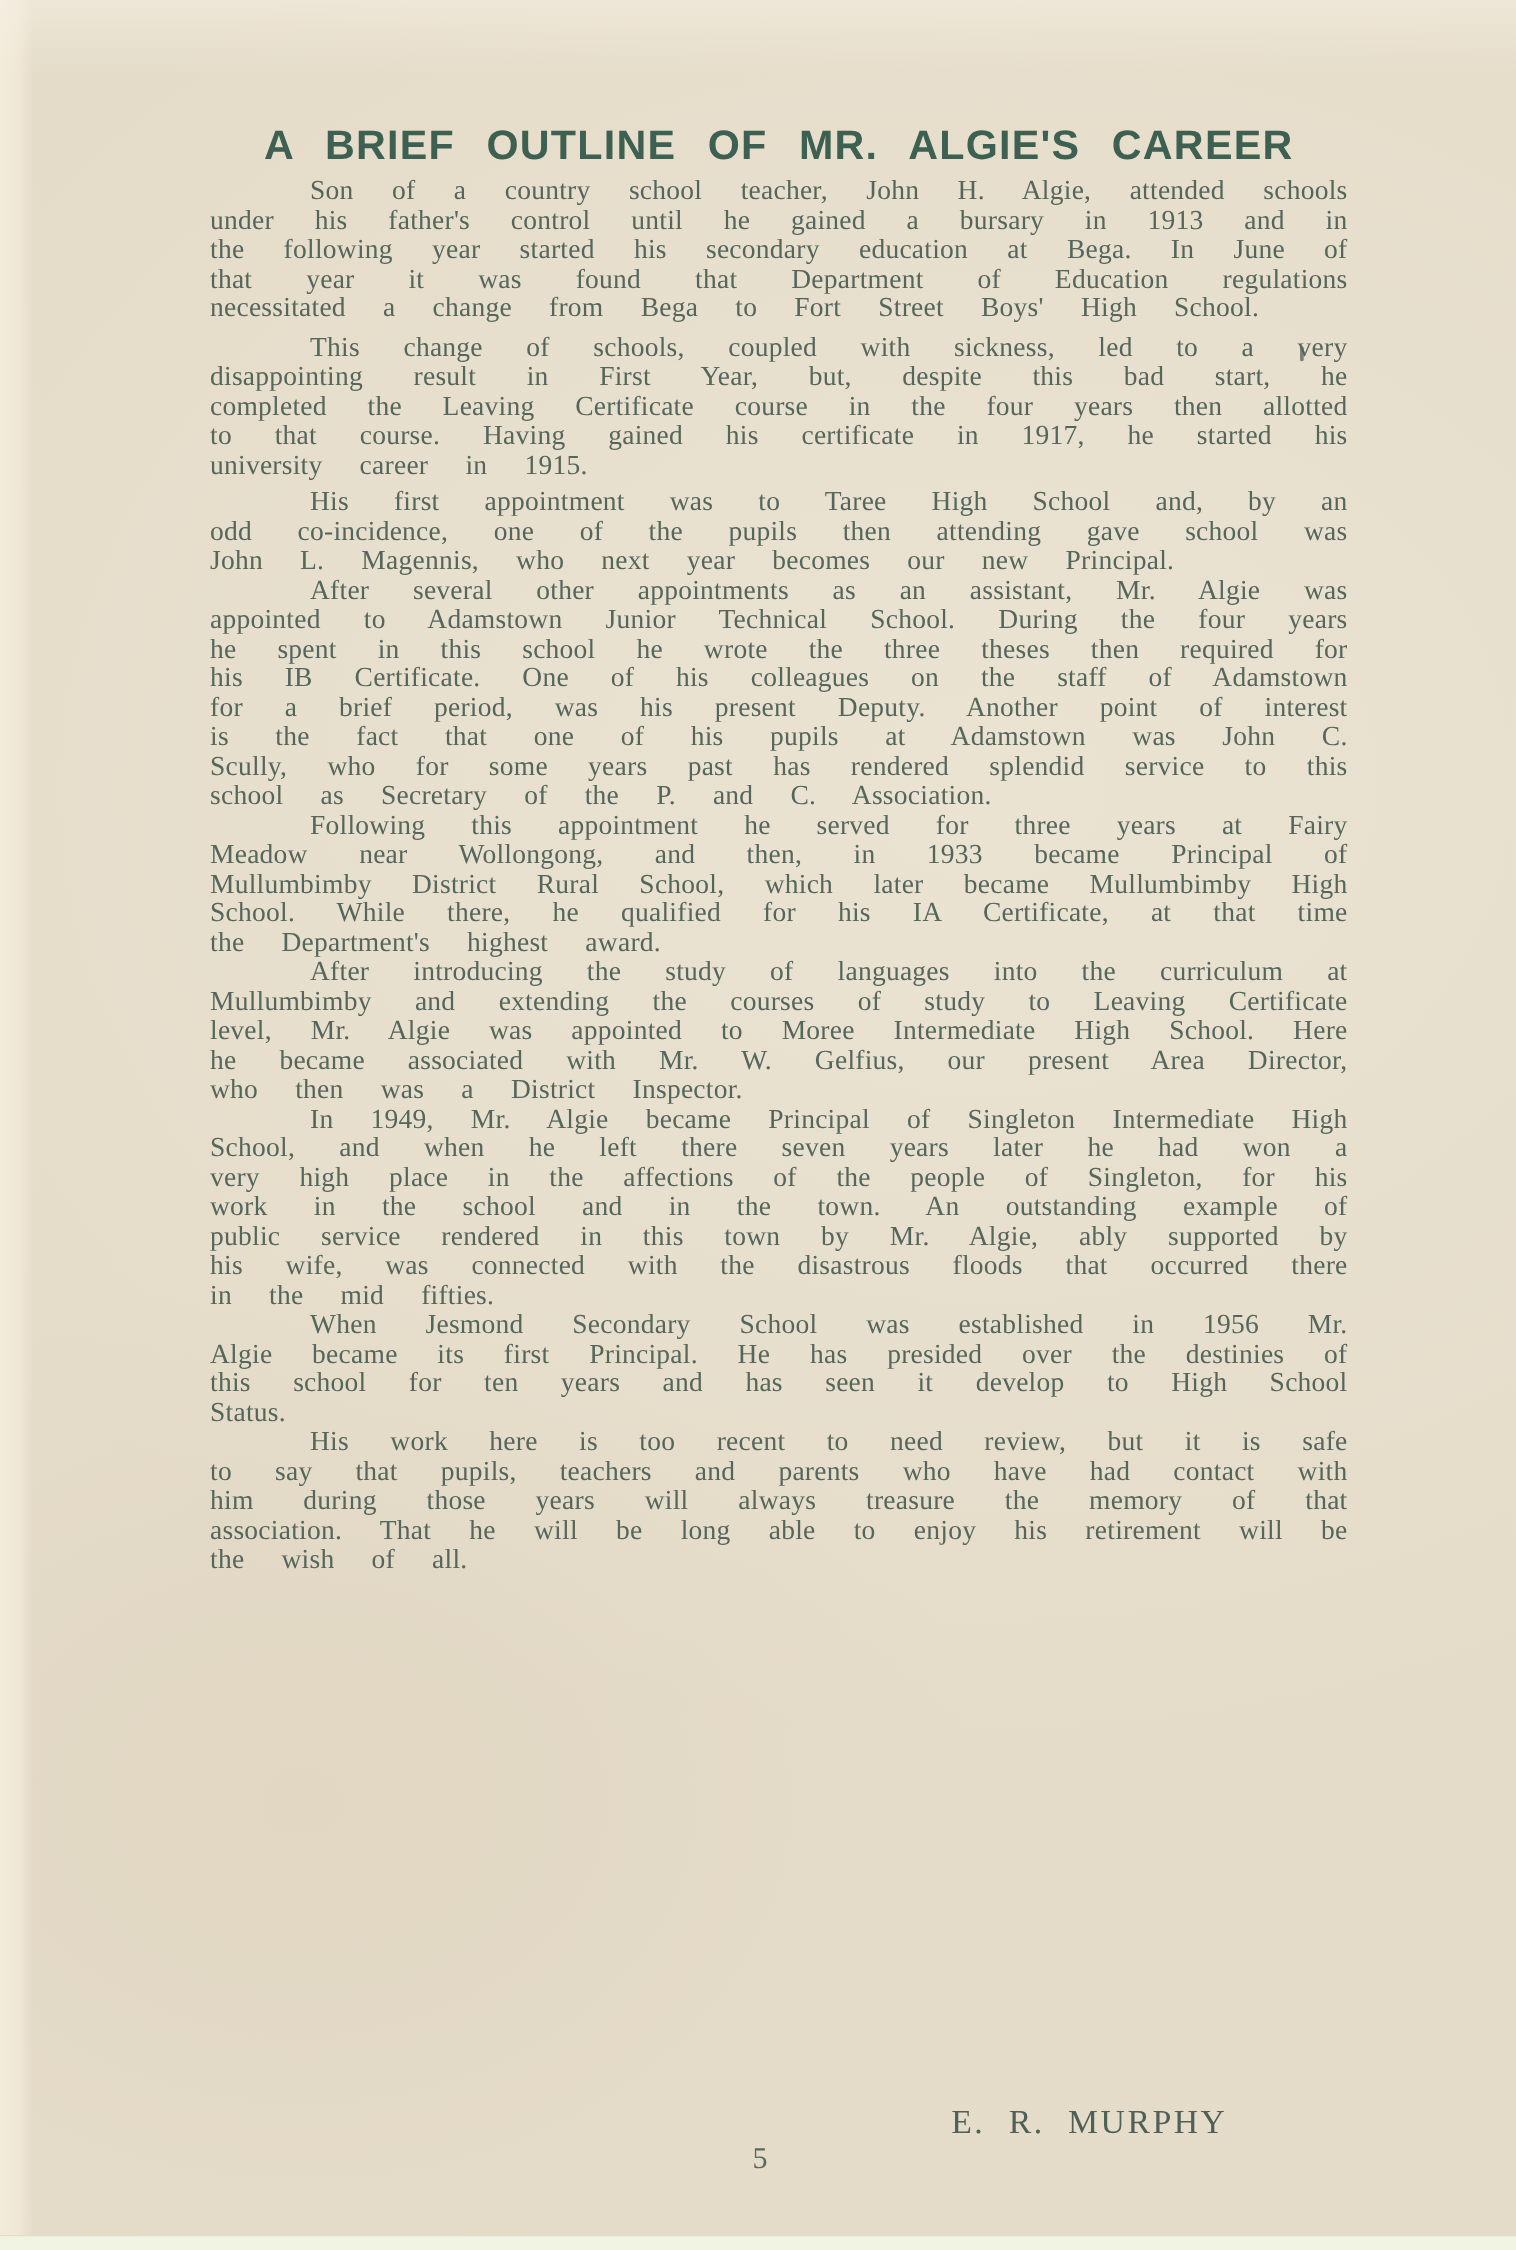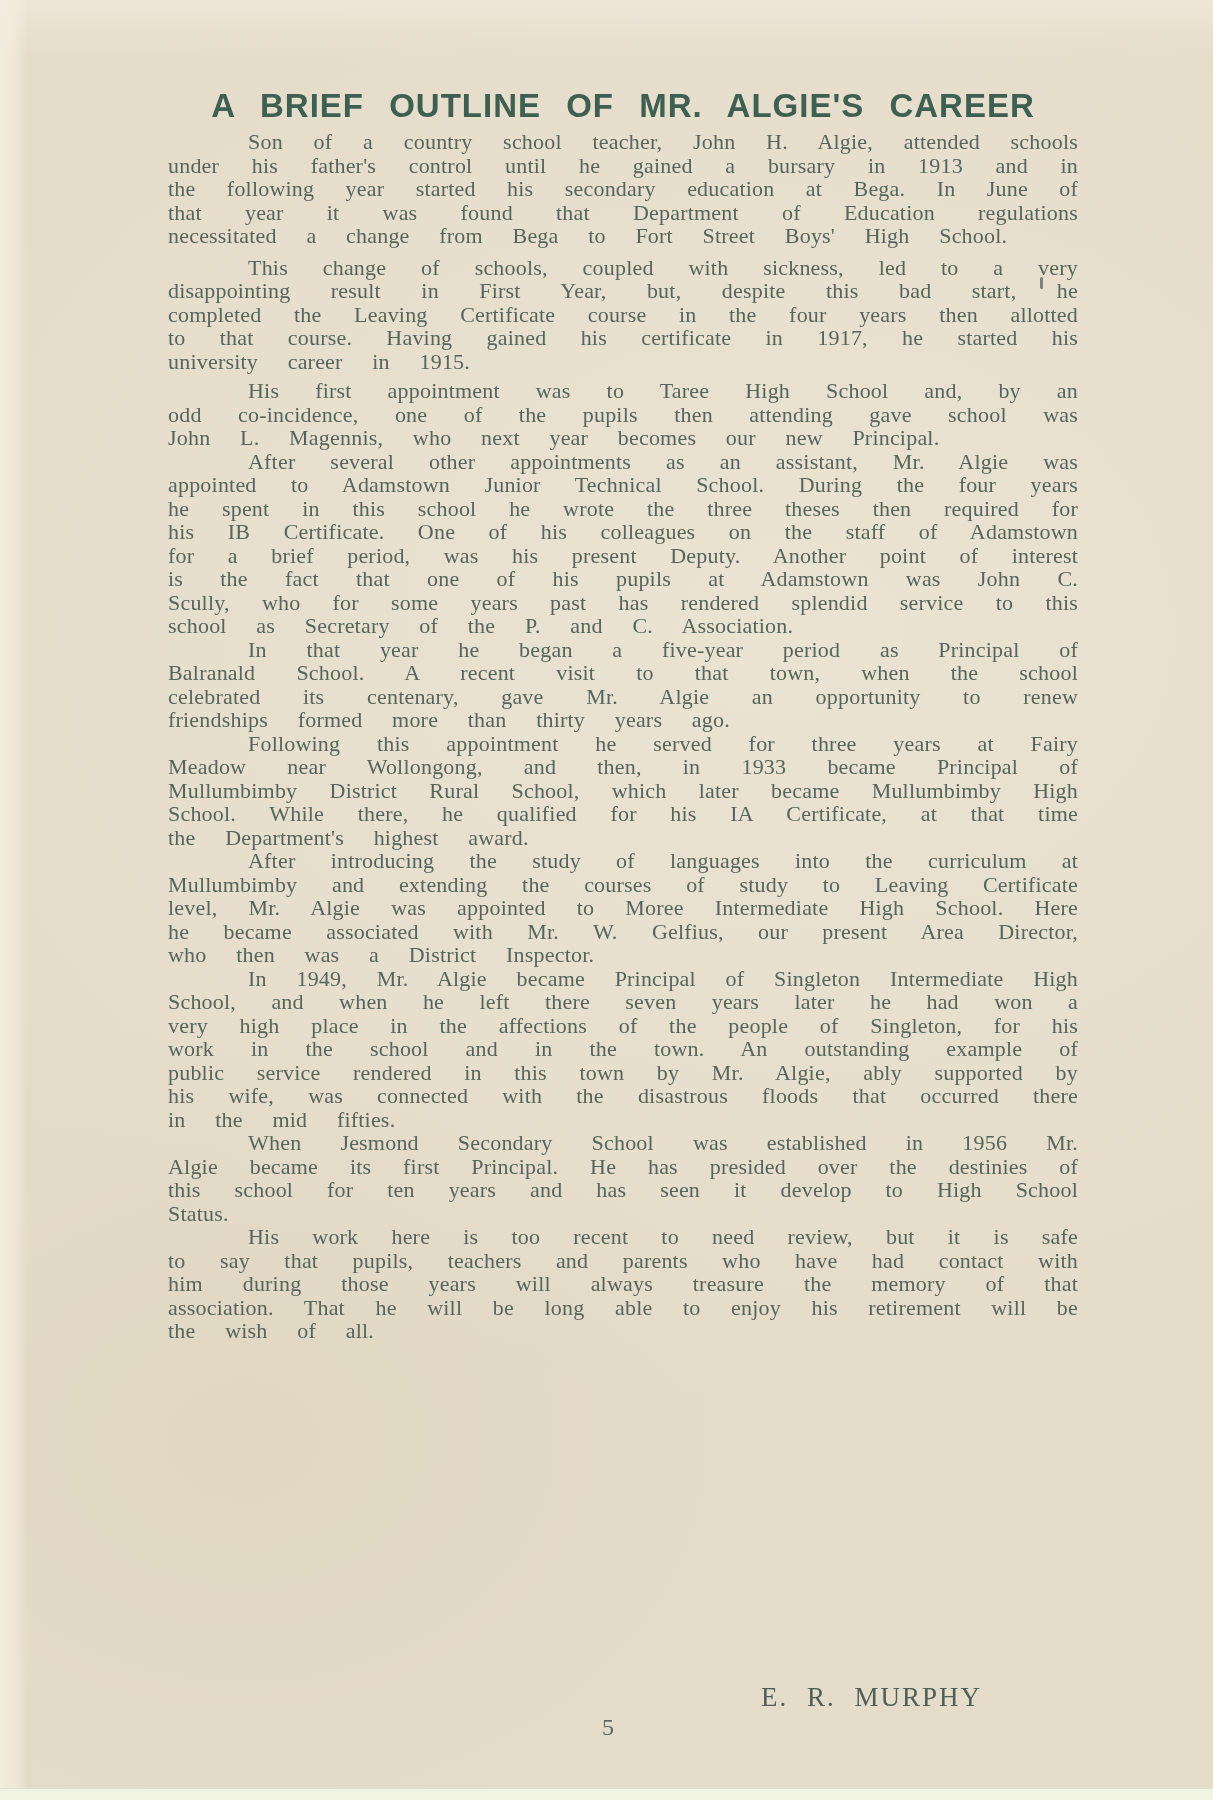--- a/index.html
+++ b/index.html
@@ -25,21 +25,21 @@
   }
   
   .edge-bottom {
     position: absolute; left: 0; bottom: 0; right: 0; height: 11px;
     background: #f2f4e3;
     border-top: 1px solid #dfe0cc;
   }
   .content {
     position: absolute;
     left: 168px;
-    top: 88px;
+    top: 98px;
     width: 910px;
   }
   .title {
     margin: 0;
     text-align: center;
     font-family: "Liberation Sans", sans-serif;
     font-weight: bold;
     font-size: 33px;
     line-height: 36px;
     letter-spacing: 1px;
@@ -100,21 +100,20 @@
   <div class="edge-top"></div>
 
   <div class="content">
     <h1 class="title">A BRIEF OUTLINE OF MR. ALGIE'S CAREER</h1>
 
     <div class="body-text">
       <p>Son of a country school teacher, John H. Algie, attended schools under his father's control until he gained a bursary in 1913 and in the following year started his secondary education at Bega. In June of that year it was found that Department of Education regulations necessitated a change from Bega to Fort Street Boys' High School.</p>
       <p>This change of schools, coupled with sickness, led to a very disappointing result in First Year, but, despite this bad start, he completed the Leaving Certificate course in the four years then allotted to that course. Having gained his certificate in 1917, he started his university career in 1915.</p>
       <p>His first appointment was to Taree High School and, by an odd co-incidence, one of the pupils then attending gave school was John L. Magennis, who next year becomes our new Principal.</p>
       <p>After several other appointments as an assistant, Mr. Algie was appointed to Adamstown Junior Technical School. During the four years he spent in this school he wrote the three theses then required for his IB Certificate. One of his colleagues on the staff of Adamstown for a brief period, was his present Deputy. Another point of interest is the fact that one of his pupils at Adamstown was John C. Scully, who for some years past has rendered splendid service to this school as Secretary of the P. and C. Association.</p>
-      <p>In that year he began a five-year period as Principal of Balranald School. A recent visit to that town, when the school celebrated its centenary, gave Mr. Algie an opportunity to renew friendships formed more than thirty years ago.</p>
       <p>Following this appointment he served for three years at Fairy Meadow near Wollongong, and then, in 1933 became Principal of Mullumbimby District Rural School, which later became Mullumbimby High School. While there, he qualified for his IA Certificate, at that time the Department's highest award.</p>
       <p>After introducing the study of languages into the curriculum at Mullumbimby and extending the courses of study to Leaving Certificate level, Mr. Algie was appointed to Moree Intermediate High School. Here he became associated with Mr. W. Gelfius, our present Area Director, who then was a District Inspector.</p>
       <p>In 1949, Mr. Algie became Principal of Singleton Intermediate High School, and when he left there seven years later he had won a very high place in the affections of the people of Singleton, for his work in the school and in the town. An outstanding example of public service rendered in this town by Mr. Algie, ably supported by his wife, was connected with the disastrous floods that occurred there in the mid fifties.</p>
       <p>When Jesmond Secondary School was established in 1956 Mr. Algie became its first Principal. He has presided over the destinies of this school for ten years and has seen it develop to High School Status.</p>
       <p>His work here is too recent to need review, but it is safe to say that pupils, teachers and parents who have had contact with him during those years will always treasure the memory of that association. That he will be long able to enjoy his retirement will be the wish of all.</p>
     </div>
   </div>
 
   <div class="signature">E. R. MURPHY</div>
   <div class="page-number">5</div>

